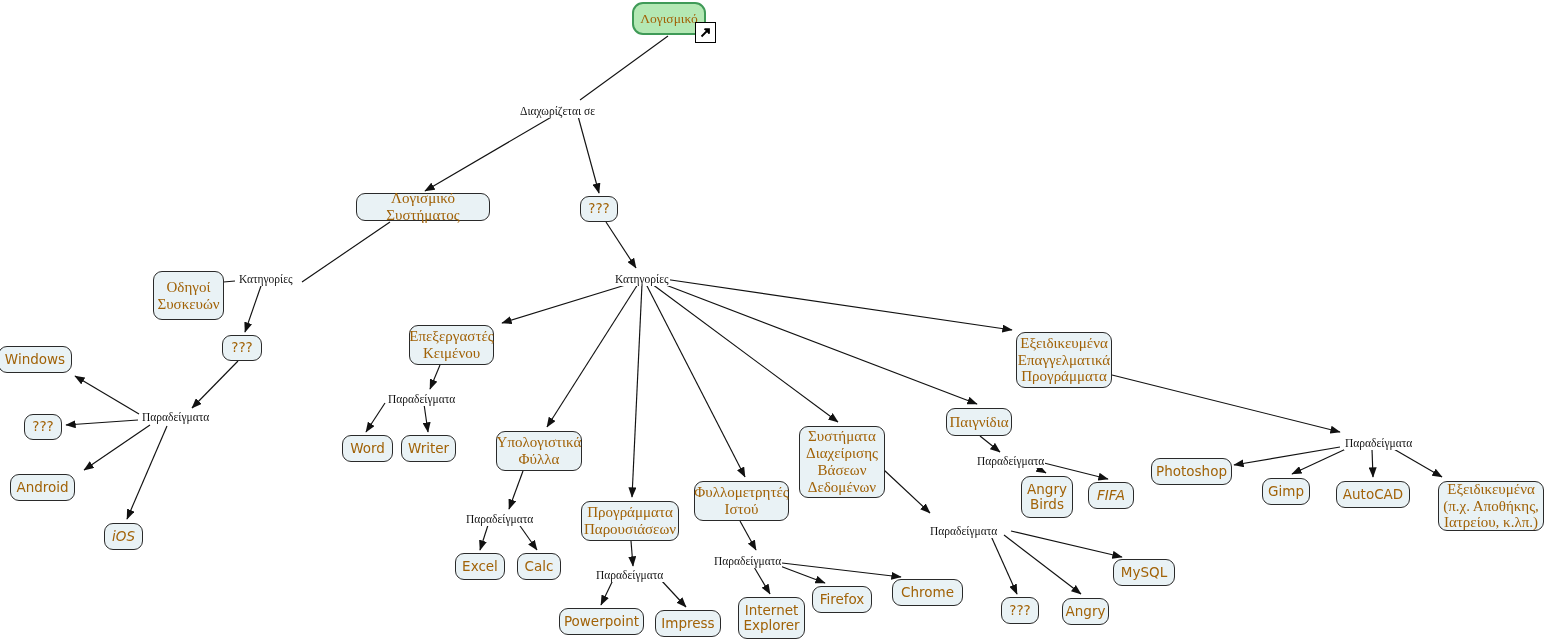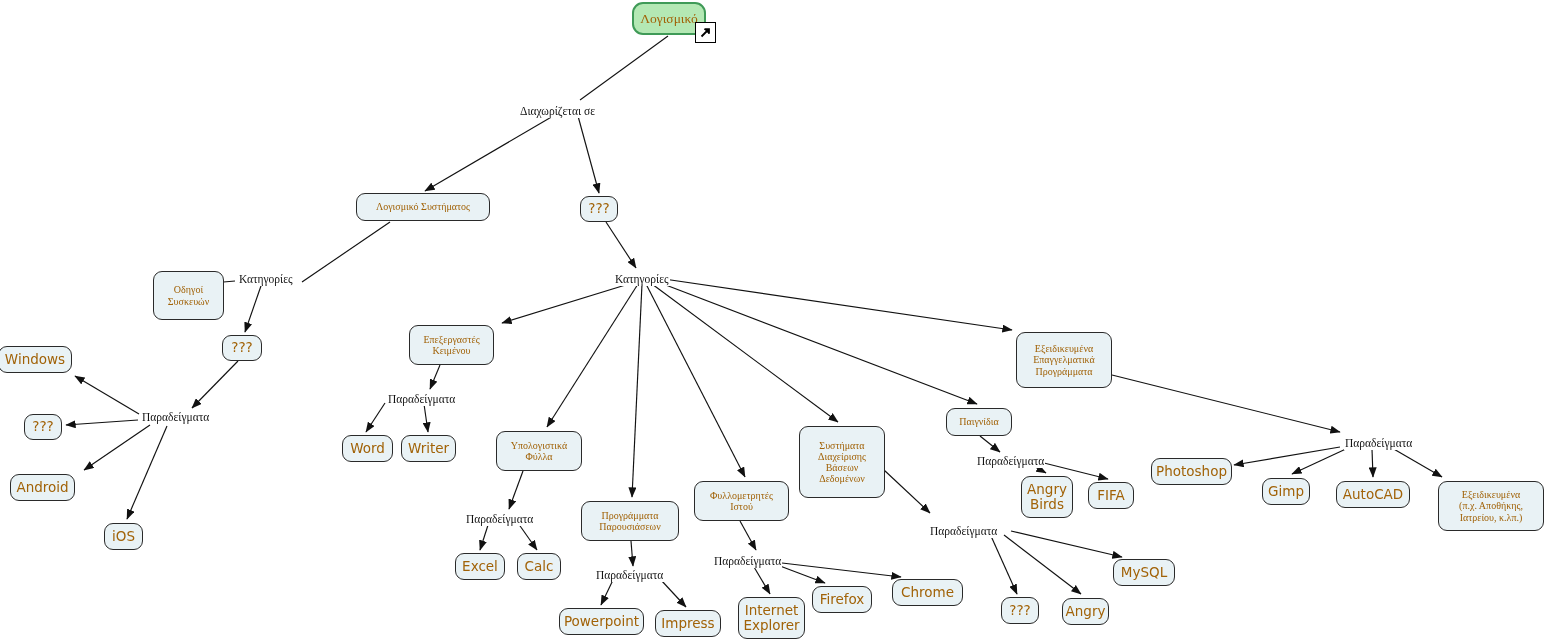--- a/index.html
+++ b/index.html
@@ -34,21 +34,21 @@
     border-radius: 9px;
     background: #e9f2f5;
     color: #a16207;
     line-height: 1.12;
     white-space: pre-line;
     padding: 2px 4px;
     z-index: 3;
   }
   .node.greek {
     font-family: "Liberation Serif", serif;
-    font-size: 10px;
+    font-size: 15px;
   }
   .node.latin {
     font-family: "DejaVu Sans", sans-serif;
     font-size: 13.5px;
   }
   .node.root {
     background: #b4e8b4;
     border: 2.6px solid #3f9a57;
     border-radius: 11px;
     font-size: 13.5px;
@@ -138,21 +138,21 @@
   <div id="node-layer">
       <div class="node greek root" style="left: 632px; top: 2px; width: 74px; height: 33px;">Λογισμικό</div>
       <div class="node greek" style="left: 356px; top: 193px; width: 134px; height: 28px;">Λογισμικό Συστήματος</div>
       <div class="node latin" style="left: 580px; top: 196px; width: 38px; height: 26px;">???</div>
       <div class="node greek" style="left: 113px; top: 271px; width: 71px; height: 49px; margin-left: 40px;">Οδηγοί
 Συσκευών</div>
       <div class="node latin" style="left: 222px; top: 335px; width: 40px; height: 26px;">???</div>
       <div class="node latin" style="left: -2px; top: 346px; width: 74px; height: 27px;">Windows</div>
       <div class="node latin" style="left: 24px; top: 414px; width: 38px; height: 26px;">???</div>
       <div class="node latin" style="left: 10px; top: 474px; width: 65px; height: 27px;">Android</div>
-      <div class="node latin" style="left: 104px; top: 523px; width: 39px; height: 27px;">iOS</div>
+      <div class="node latin" style="left: 104px; top: 523px; width: 39px; height: 27px; font-style: italic;">iOS</div>
       <div class="node greek" style="left: 409px; top: 325px; width: 85px; height: 40px;">Επεξεργαστές
 Κειμένου</div>
       <div class="node latin" style="left: 342px; top: 435px; width: 51px; height: 27px;">Word</div>
       <div class="node latin" style="left: 401px; top: 435px; width: 55px; height: 27px;">Writer</div>
       <div class="node greek" style="left: 496px; top: 431px; width: 86px; height: 40px;">Υπολογιστικά
 Φύλλα</div>
       <div class="node latin" style="left: 455px; top: 553px; width: 50px; height: 27px;">Excel</div>
       <div class="node latin" style="left: 517px; top: 553px; width: 44px; height: 27px;">Calc</div>
       <div class="node greek" style="left: 581px; top: 501px; width: 98px; height: 40px;">Προγράμματα
 Παρουσιάσεων</div>
@@ -167,21 +167,21 @@
       <div class="node greek" style="left: 799px; top: 426px; width: 86px; height: 72px;">Συστήματα
 Διαχείρισης
 Βάσεων
 Δεδομένων</div>
       <div class="node latin" style="left: 1001px; top: 597px; width: 38px; height: 27px;">???</div>
       <div class="node latin" style="left: 1062px; top: 598px; width: 47px; height: 27px;">Angry</div>
       <div class="node latin" style="left: 1113px; top: 559px; width: 62px; height: 27px;">MySQL</div>
       <div class="node greek" style="left: 946px; top: 408px; width: 66px; height: 28px;">Παιγνίδια</div>
       <div class="node latin" style="left: 1021px; top: 476px; width: 52px; height: 42px;">Angry
 Birds</div>
-      <div class="node latin" style="left: 1088px; top: 482px; width: 46px; height: 27px;">FIFA</div>
+      <div class="node latin" style="left: 1088px; top: 482px; width: 46px; height: 27px; font-style: italic;">FIFA</div>
       <div class="node greek" style="left: 1016px; top: 332px; width: 96px; height: 56px;">Εξειδικευμένα
 Επαγγελματικά
 Προγράμματα</div>
       <div class="node latin" style="left: 1151px; top: 458px; width: 81px; height: 27px;">Photoshop</div>
       <div class="node latin" style="left: 1262px; top: 478px; width: 48px; height: 27px;">Gimp</div>
       <div class="node latin" style="left: 1336px; top: 481px; width: 74px; height: 27px;">AutoCAD</div>
       <div class="node greek" style="left: 1438px; top: 481px; width: 106px; height: 50px;">Εξειδικευμένα
 (π.χ. Αποθήκης,
 Ιατρείου, κ.λπ.)</div>
     </div>

